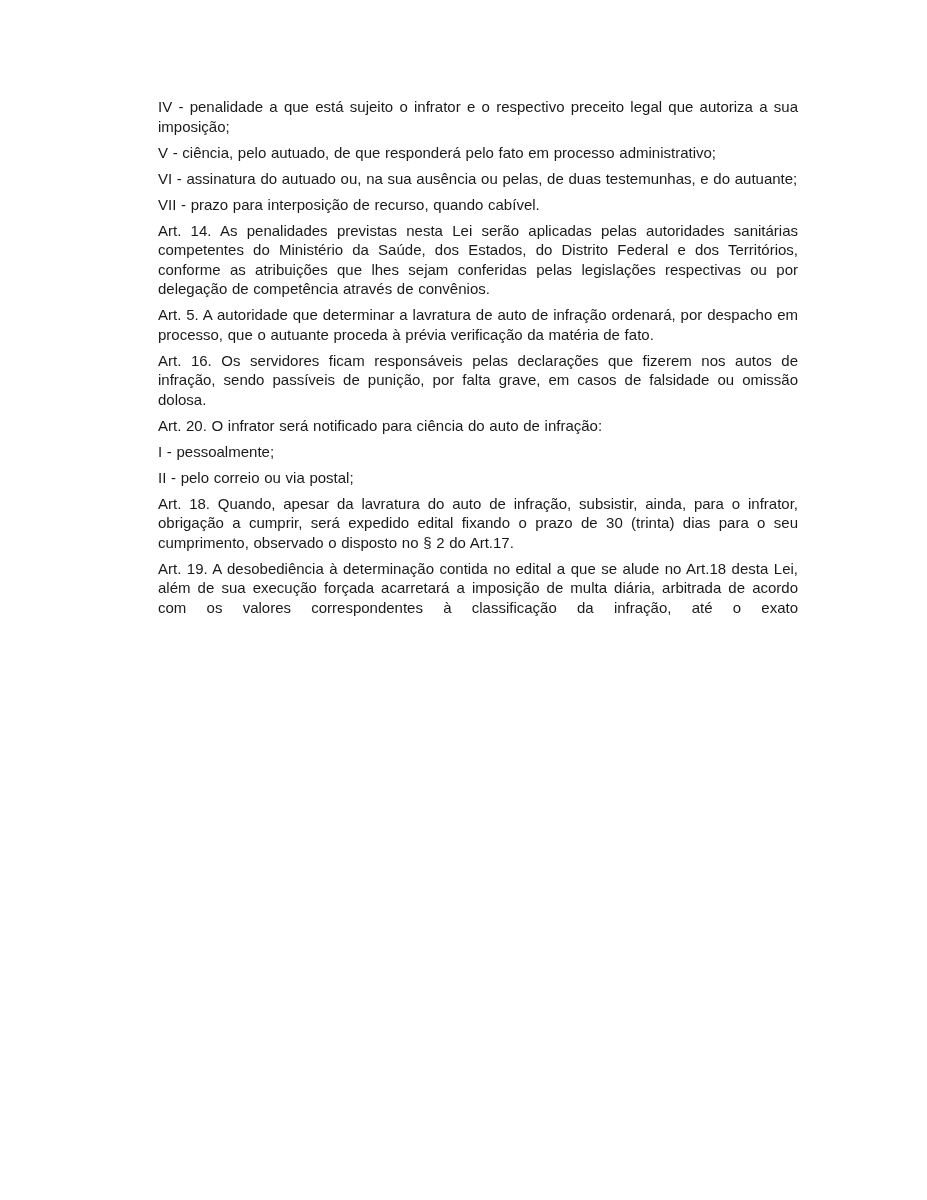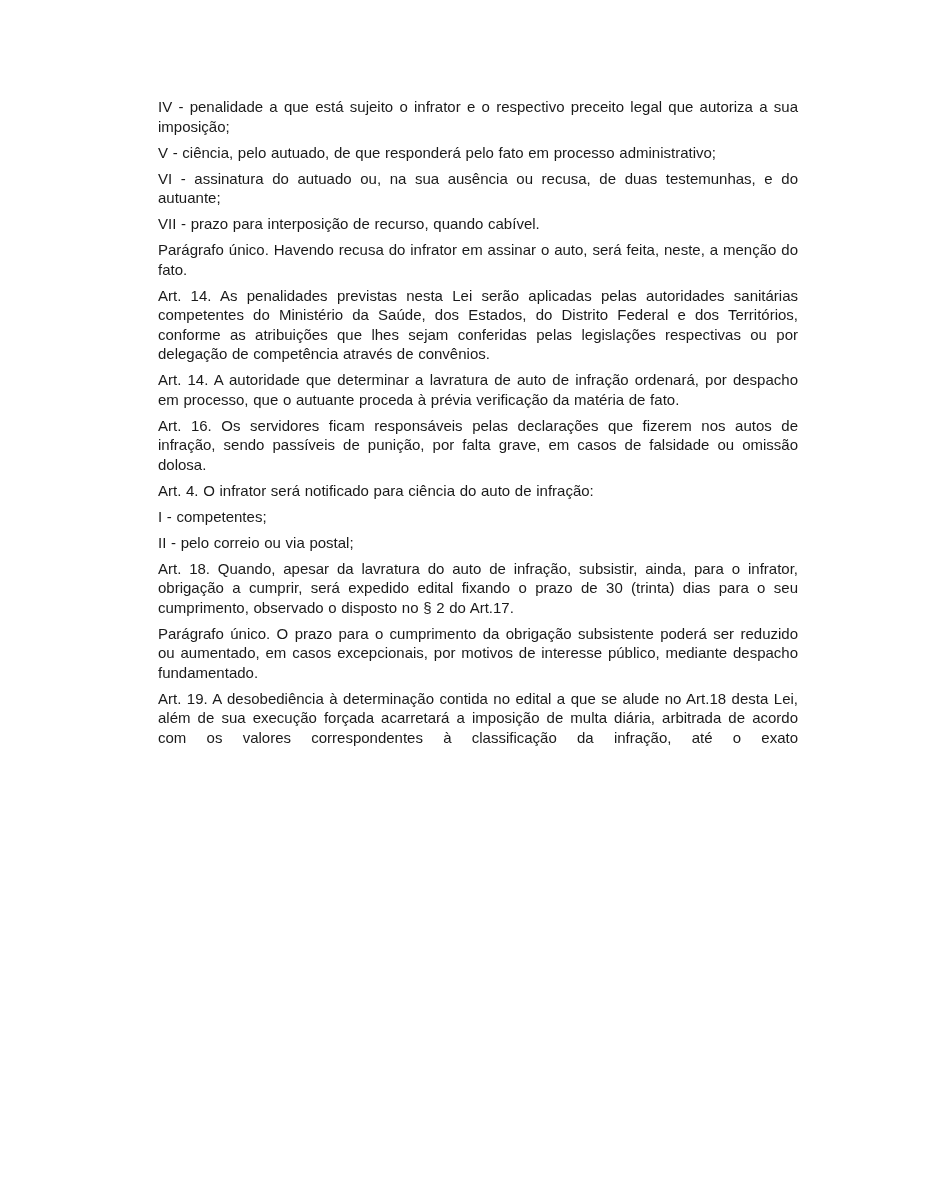--- a/index.html
+++ b/index.html
@@ -34,25 +34,23 @@
   .justify-last {
     text-align-last: justify;
   }
 </style>
 </head>
 <body>
 
 <div class="page">
   <p>IV - penalidade a que está sujeito o infrator e o respectivo preceito legal que autoriza a sua imposição;</p>
   <p>V - ciência, pelo autuado, de que responderá pelo fato em processo administrativo;</p>
-  <p>VI - assinatura do autuado ou, na sua ausência ou recusa, de duas testemunhas, e do autuante;</p>
+  <p>VI - assinatura do autuado ou, na sua ausência ou pelas, de duas testemunhas, e do autuante;</p>
   <p>VII - prazo para interposição de recurso, quando cabível.</p>
-  <p class="gap-large">Parágrafo único. Havendo recusa do infrator em assinar o auto, será feita, neste, a menção do fato.</p>
   <p class="gap-large">Art. 14. As penalidades previstas nesta Lei serão aplicadas pelas autoridades sanitárias competentes do Ministério da Saúde, dos Estados, do Distrito Federal e dos Territórios, conforme as atribuições que lhes sejam conferidas pelas legislações respectivas ou por delegação de competência através de convênios.</p>
-  <p class="gap-large">Art. 14. A autoridade que determinar a lavratura de auto de infração ordenará, por despacho em processo, que o autuante proceda à prévia verificação da matéria de fato.</p>
+  <p class="gap-large">Art. 5. A autoridade que determinar a lavratura de auto de infração ordenará, por despacho em processo, que o autuante proceda à prévia verificação da matéria de fato.</p>
   <p class="gap-large">Art. 16. Os servidores ficam responsáveis pelas declarações que fizerem nos autos de infração, sendo passíveis de punição, por falta grave, em casos de falsidade ou omissão dolosa.</p>
-  <p class="gap-large">Art. 4. O infrator será notificado para ciência do auto de infração:</p>
-  <p>I - competentes;</p>
+  <p class="gap-large">Art. 20. O infrator será notificado para ciência do auto de infração:</p>
+  <p>I - pessoalmente;</p>
   <p>II - pelo correio ou via postal;</p>
   <p class="gap-large">Art. 18. Quando, apesar da lavratura do auto de infração, subsistir, ainda, para o infrator, obrigação a cumprir, será expedido edital fixando o prazo de 30 (trinta) dias para o seu cumprimento, observado o disposto no § 2 do Art.17.</p>
-  <p class="gap-large">Parágrafo único. O prazo para o cumprimento da obrigação subsistente poderá ser reduzido ou aumentado, em casos excepcionais, por motivos de interesse público, mediante despacho fundamentado.</p>
   <p class="gap-large justify-last">Art. 19. A desobediência à determinação contida no edital a que se alude no Art.18 desta Lei, além de sua execução forçada acarretará a imposição de multa diária, arbitrada de acordo com os valores correspondentes à classificação da infração, até o exato</p>
 </div>
 
 </body></html>

